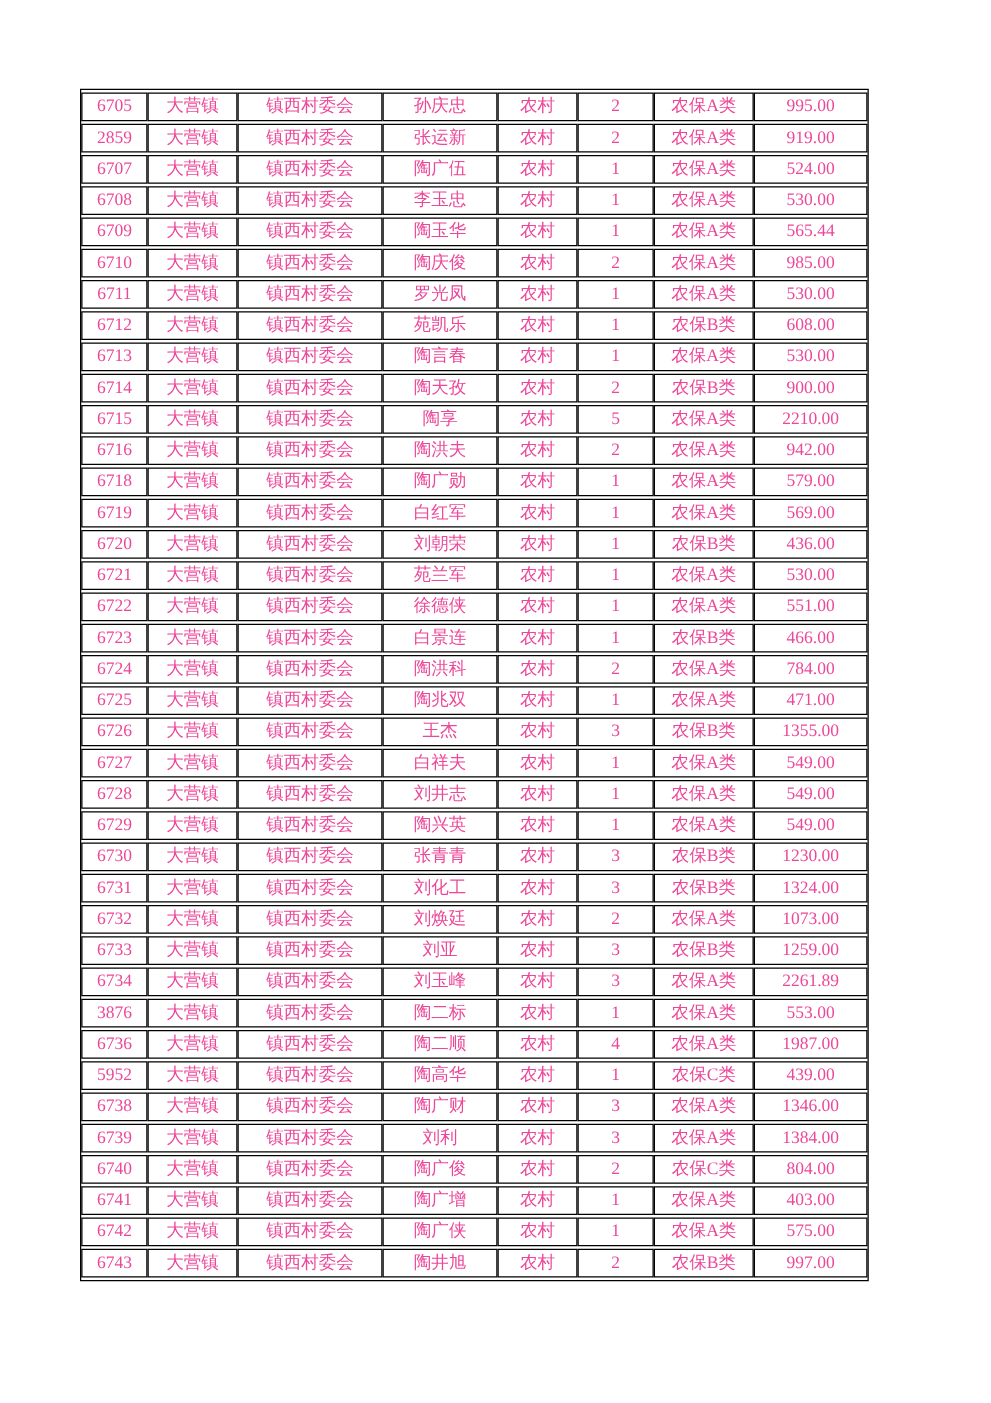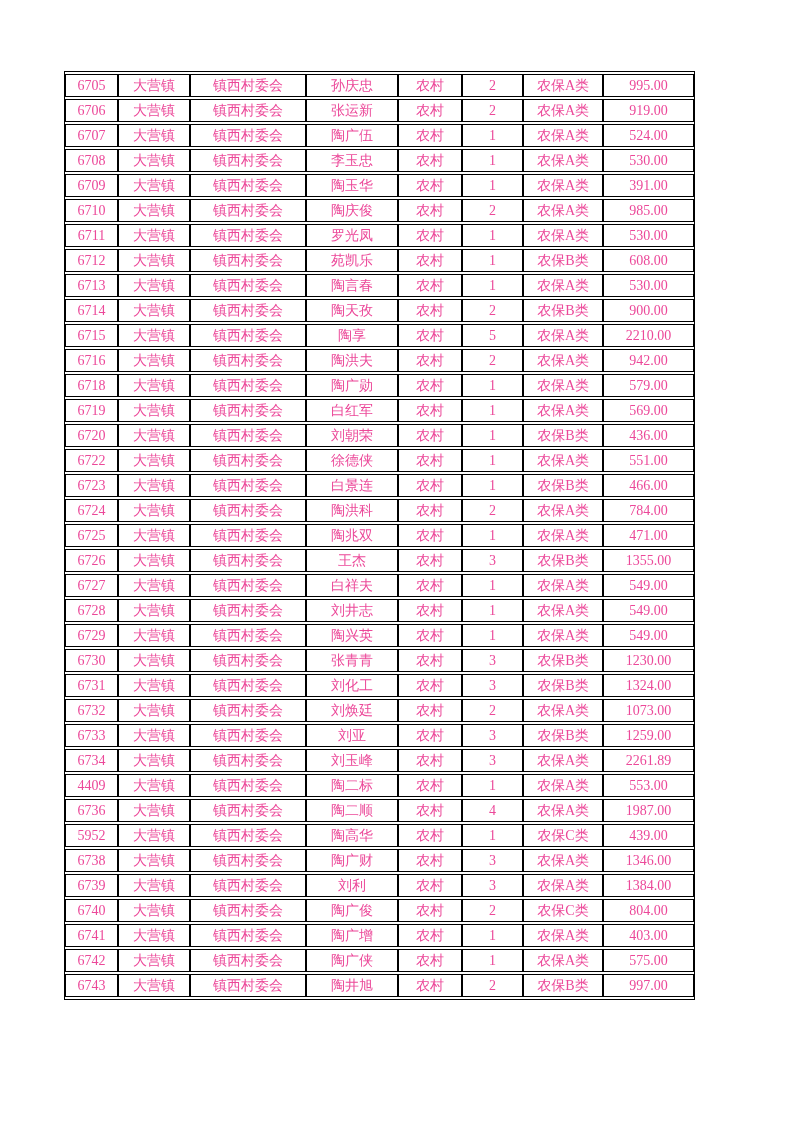--- a/index.html
+++ b/index.html
@@ -68,21 +68,21 @@
     <td>6705</td>
     <td>大营镇</td>
     <td>镇西村委会</td>
     <td>孙庆忠</td>
     <td>农村</td>
     <td>2</td>
     <td>农保A类</td>
     <td>995.00</td>
   </tr>
         <tr>
-    <td>6706</td>
+    <td>2859</td>
     <td>大营镇</td>
     <td>镇西村委会</td>
     <td>张运新</td>
     <td>农村</td>
     <td>2</td>
     <td>农保A类</td>
     <td>919.00</td>
   </tr>
         <tr>
     <td>6707</td>
@@ -105,21 +105,21 @@
     <td>530.00</td>
   </tr>
         <tr>
     <td>6709</td>
     <td>大营镇</td>
     <td>镇西村委会</td>
     <td>陶玉华</td>
     <td>农村</td>
     <td>1</td>
     <td>农保A类</td>
-    <td>391.00</td>
+    <td>565.44</td>
   </tr>
         <tr>
     <td>6710</td>
     <td>大营镇</td>
     <td>镇西村委会</td>
     <td>陶庆俊</td>
     <td>农村</td>
     <td>2</td>
     <td>农保A类</td>
     <td>985.00</td>
@@ -208,20 +208,30 @@
     <td>6720</td>
     <td>大营镇</td>
     <td>镇西村委会</td>
     <td>刘朝荣</td>
     <td>农村</td>
     <td>1</td>
     <td>农保B类</td>
     <td>436.00</td>
   </tr>
         <tr>
+    <td>6721</td>
+    <td>大营镇</td>
+    <td>镇西村委会</td>
+    <td>苑兰军</td>
+    <td>农村</td>
+    <td>1</td>
+    <td>农保A类</td>
+    <td>530.00</td>
+  </tr>
+        <tr>
     <td>6722</td>
     <td>大营镇</td>
     <td>镇西村委会</td>
     <td>徐德侠</td>
     <td>农村</td>
     <td>1</td>
     <td>农保A类</td>
     <td>551.00</td>
   </tr>
         <tr>
@@ -338,21 +348,21 @@
     <td>6734</td>
     <td>大营镇</td>
     <td>镇西村委会</td>
     <td>刘玉峰</td>
     <td>农村</td>
     <td>3</td>
     <td>农保A类</td>
     <td>2261.89</td>
   </tr>
         <tr>
-    <td>4409</td>
+    <td>3876</td>
     <td>大营镇</td>
     <td>镇西村委会</td>
     <td>陶二标</td>
     <td>农村</td>
     <td>1</td>
     <td>农保A类</td>
     <td>553.00</td>
   </tr>
         <tr>
     <td>6736</td>

